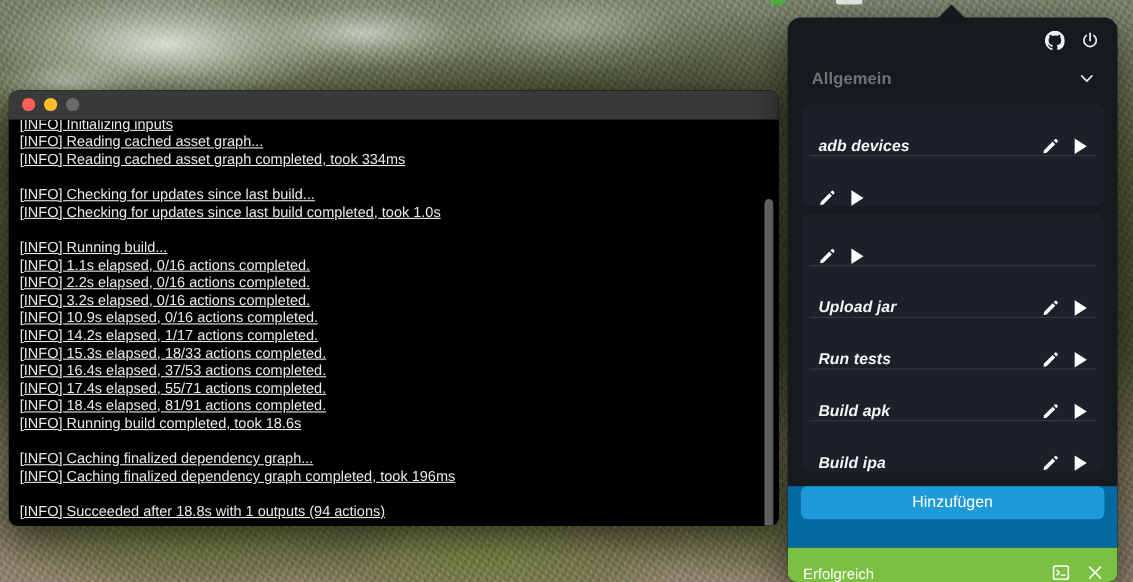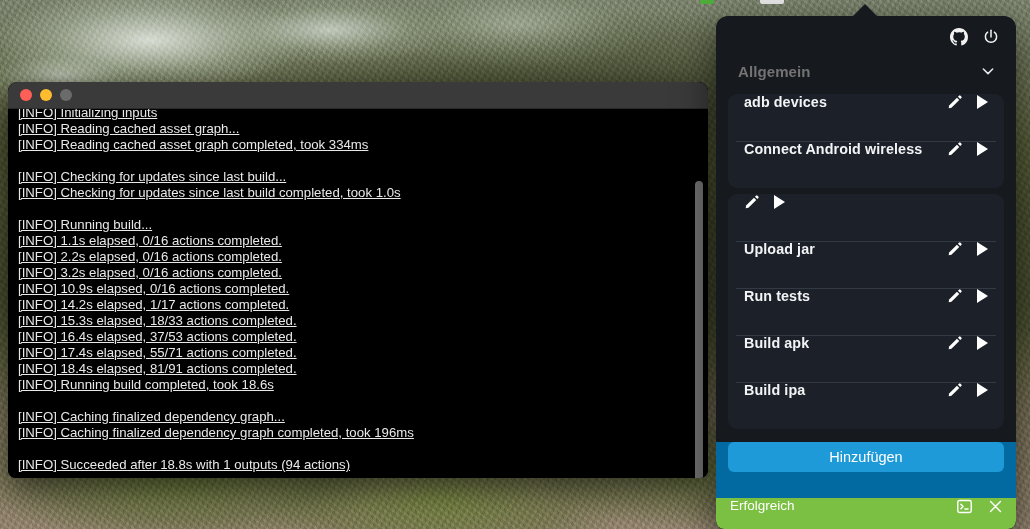--- a/index.html
+++ b/index.html
@@ -153,24 +153,25 @@
   }
   .chev { width:16px; height:16px; color:#e3e5e8; }
 
   .card {
     background:#1c2129;
     border-radius:9px;
     margin-top:6px;
     overflow:hidden;
   }
   .row {
-    display:flex; align-items:flex-start;
+    display:flex; align-items:flex-end;
     height:47px;
     padding:0 14px 0 16px;
     position:relative;
+    font-style:italic;
   }
   .row + .row::before {
     content:"";
     position:absolute; left:8px; right:8px; top:0;
     height:1px; background:#343a43;
   }
   .row-label {
     flex:1;
     color:#f3f4f6;
     font-size:14.3px;
@@ -200,21 +201,21 @@
     border:none; border-radius:6px;
     color:#ffffff;
     font-family:"Liberation Sans", sans-serif;
     font-size:14.5px;
     cursor:pointer;
   }
 
   #statusbar {
     height:31px;
     background:#7bc043;
-    display:flex; align-items:flex-start;
+    display:flex; align-items:flex-end;
     padding:0 12px 0 14px;
     border-radius:0 0 8px 8px;
   }
   #status-text {
     flex:1;
     color:#ffffff;
     font-size:13.5px;
   }
   .status-actions { display:flex; align-items:center; gap:14px; }
   .status-icon { width:17px; height:17px; color:#ffffff; cursor:pointer; }
@@ -272,21 +273,20 @@
             <span class="row-label">adb devices</span>
             <span class="row-actions">
               <svg class="pencil" viewBox="0 0 24 24" fill="currentColor">
                 <path d="M3.2 17.3L14.9 5.6l3.5 3.5L6.7 20.8l-4.2.7z"></path>
                 <path d="M16.4 4.1l1.6-1.6a1.6 1.6 0 0 1 2.3 0l1.2 1.2a1.6 1.6 0 0 1 0 2.3l-1.6 1.6z"></path>
               </svg>
               <span class="play"></span>
             </span>
           </div>
           <div class="row">
-            <span class="row-label">Connect Android wireless</span>
             <span class="row-actions">
               <svg class="pencil" viewBox="0 0 24 24" fill="currentColor">
                 <path d="M3.2 17.3L14.9 5.6l3.5 3.5L6.7 20.8l-4.2.7z"></path>
                 <path d="M16.4 4.1l1.6-1.6a1.6 1.6 0 0 1 2.3 0l1.2 1.2a1.6 1.6 0 0 1 0 2.3l-1.6 1.6z"></path>
               </svg>
               <span class="play"></span>
             </span>
           </div>
         </div>
         <div class="card">

